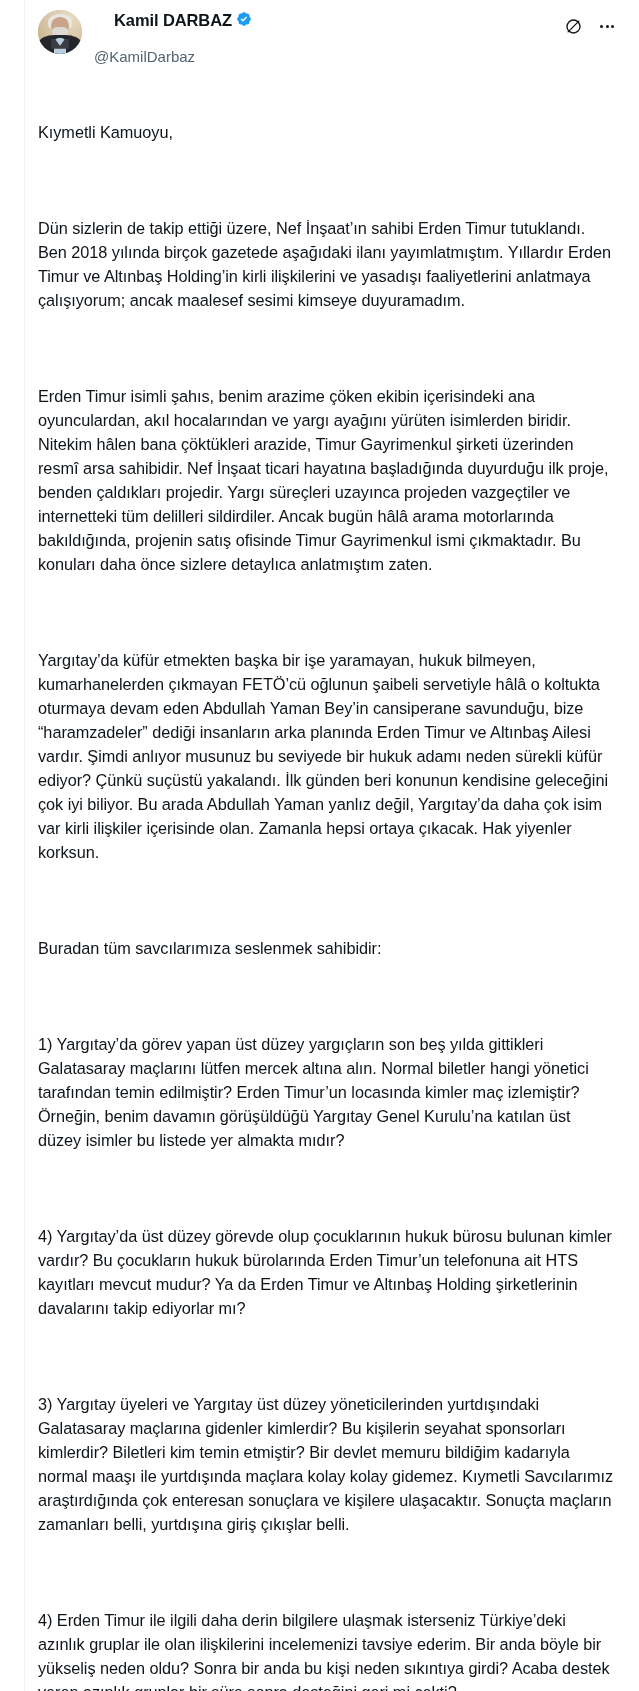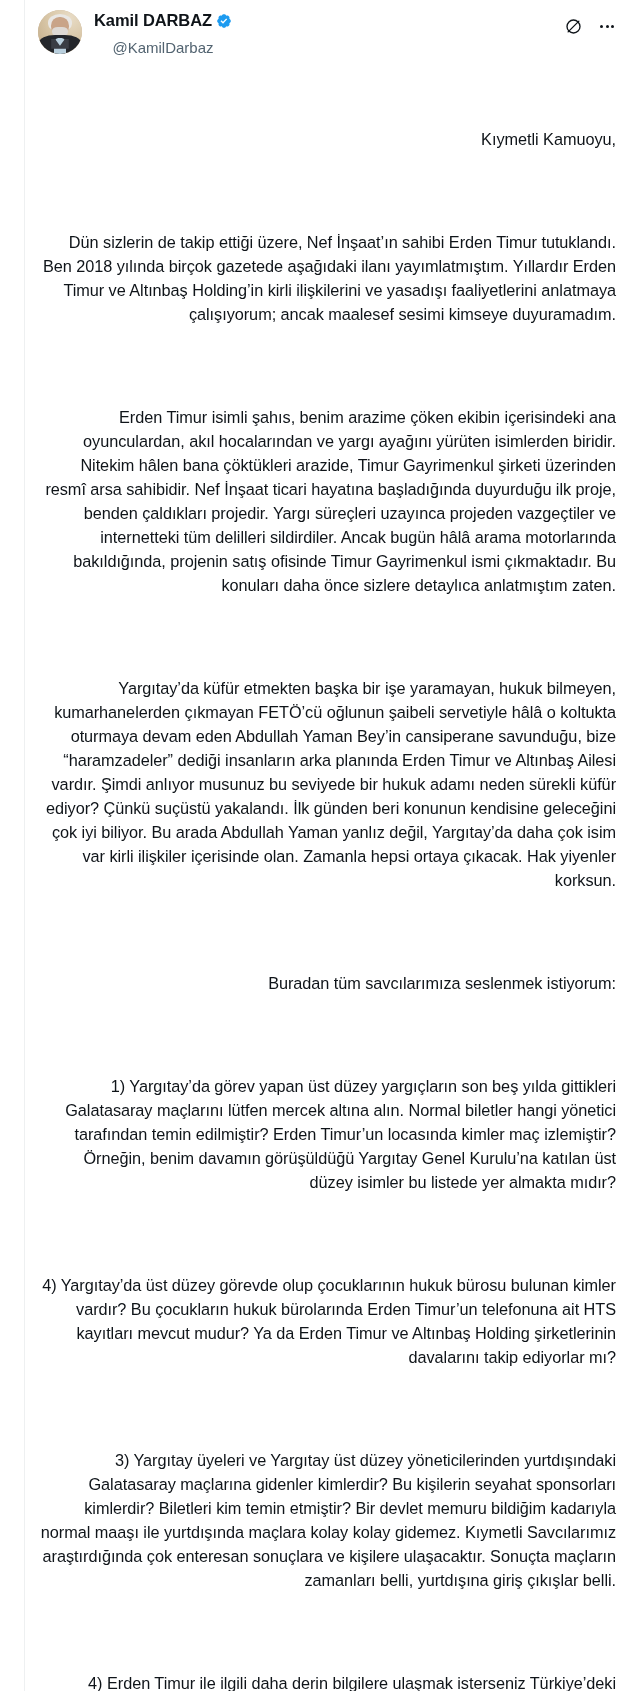--- a/index.html
+++ b/index.html
@@ -108,22 +108,23 @@
   .name-block {
     margin-left: 12px;
     display: flex;
     flex-direction: column;
     justify-content: center;
     padding-top: 1px;
   }
 
   .name-row {
     display: flex;
-    align-items: center;
+    align-items: flex-start;
     line-height: 1.2;
+    margin-left: 20px;
   }
 
   .display-name {
     font-size: 16.5px;
     font-weight: bold;
     color: #0f1419;
     letter-spacing: -0.1px;
   }
 
   .verified-badge {
@@ -131,22 +132,21 @@
     width: 16px;
     height: 16px;
     display: inline-block;
     line-height: 0;
   }
 
   .handle {
     font-size: 15px;
     color: #536471;
     line-height: 1.35;
-    margin-top: 7px;
-    text-align: center;
+    margin-top: 16px;
   }
 
   .header-actions {
     position: absolute;
     right: 0;
     top: 6px;
     display: flex;
     align-items: center;
     gap: 14px;
   }
@@ -178,22 +178,21 @@
     font-size: 16.3px;
     line-height: 24px;
     color: #0f1419;
     letter-spacing: -0.05px;
     white-space: pre-wrap;
     word-wrap: break-word;
     max-width: 578px;
   }
 
   .tweet-body p {
-    margin: 7px 0 24px 0;
-    text-align: right;
+    margin: 0 0 24px 0;
   }
   .tweet-body p:last-child { margin-bottom: 0; }
 </style>
 </head>
 <body>
 
 <div class="tweet-card">
 
   <div class="left-rule"></div>
 
@@ -237,21 +236,21 @@
         </span>
       </div>
 
     </div>
 
     <div class="tweet-body">
       <p>Kıymetli Kamuoyu,</p>
       <p>Dün sizlerin de takip ettiği üzere, Nef İnşaat’ın sahibi Erden Timur tutuklandı. Ben 2018 yılında birçok gazetede aşağıdaki ilanı yayımlatmıştım. Yıllardır Erden Timur ve Altınbaş Holding’in kirli ilişkilerini ve yasadışı faaliyetlerini anlatmaya çalışıyorum; ancak maalesef sesimi kimseye duyuramadım.</p>
       <p>Erden Timur isimli şahıs, benim arazime çöken ekibin içerisindeki ana oyunculardan, akıl hocalarından ve yargı ayağını yürüten isimlerden biridir. Nitekim hâlen bana çöktükleri arazide, Timur Gayrimenkul şirketi üzerinden resmî arsa sahibidir. Nef İnşaat ticari hayatına başladığında duyurduğu ilk proje, benden çaldıkları projedir. Yargı süreçleri uzayınca projeden vazgeçtiler ve internetteki tüm delilleri sildirdiler. Ancak bugün hâlâ arama motorlarında bakıldığında, projenin satış ofisinde Timur Gayrimenkul ismi çıkmaktadır. Bu konuları daha önce sizlere detaylıca anlatmıştım zaten.</p>
       <p>Yargıtay’da küfür etmekten başka bir işe yaramayan, hukuk bilmeyen, kumarhanelerden çıkmayan FETÖ’cü oğlunun şaibeli servetiyle hâlâ o koltukta oturmaya devam eden Abdullah Yaman Bey’in cansiperane savunduğu, bize “haramzadeler” dediği insanların arka planında Erden Timur ve Altınbaş Ailesi vardır. Şimdi anlıyor musunuz bu seviyede bir hukuk adamı neden sürekli küfür ediyor? Çünkü suçüstü yakalandı. İlk günden beri konunun kendisine geleceğini çok iyi biliyor. Bu arada Abdullah Yaman yanlız değil, Yargıtay’da daha çok isim var kirli ilişkiler içerisinde olan. Zamanla hepsi ortaya çıkacak. Hak yiyenler korksun.</p>
-      <p>Buradan tüm savcılarımıza seslenmek istiyorum:</p>
+      <p>Buradan tüm savcılarımıza seslenmek sahibidir:</p>
       <p>1) Yargıtay’da görev yapan üst düzey yargıçların son beş yılda gittikleri Galatasaray maçlarını lütfen mercek altına alın. Normal biletler hangi yönetici tarafından temin edilmiştir? Erden Timur’un locasında kimler maç izlemiştir? Örneğin, benim davamın görüşüldüğü Yargıtay Genel Kurulu’na katılan üst düzey isimler bu listede yer almakta mıdır?</p>
       <p>4) Yargıtay’da üst düzey görevde olup çocuklarının hukuk bürosu bulunan kimler vardır? Bu çocukların hukuk bürolarında Erden Timur’un telefonuna ait HTS kayıtları mevcut mudur? Ya da Erden Timur ve Altınbaş Holding şirketlerinin davalarını takip ediyorlar mı?</p>
       <p>3) Yargıtay üyeleri ve Yargıtay üst düzey yöneticilerinden yurtdışındaki Galatasaray maçlarına gidenler kimlerdir? Bu kişilerin seyahat sponsorları kimlerdir? Biletleri kim temin etmiştir? Bir devlet memuru bildiğim kadarıyla normal maaşı ile yurtdışında maçlara kolay kolay gidemez. Kıymetli Savcılarımız araştırdığında çok enteresan sonuçlara ve kişilere ulaşacaktır. Sonuçta maçların zamanları belli, yurtdışına giriş çıkışlar belli.</p>
       <p>4) Erden Timur ile ilgili daha derin bilgilere ulaşmak isterseniz Türkiye’deki azınlık gruplar ile olan ilişkilerini incelemenizi tavsiye ederim. Bir anda böyle bir yükseliş neden oldu? Sonra bir anda bu kişi neden sıkıntıya girdi? Acaba destek veren azınlık gruplar bir süre sonra desteğini geri mi çekti?</p>
       
       
       
     </div>
 
   </div>

